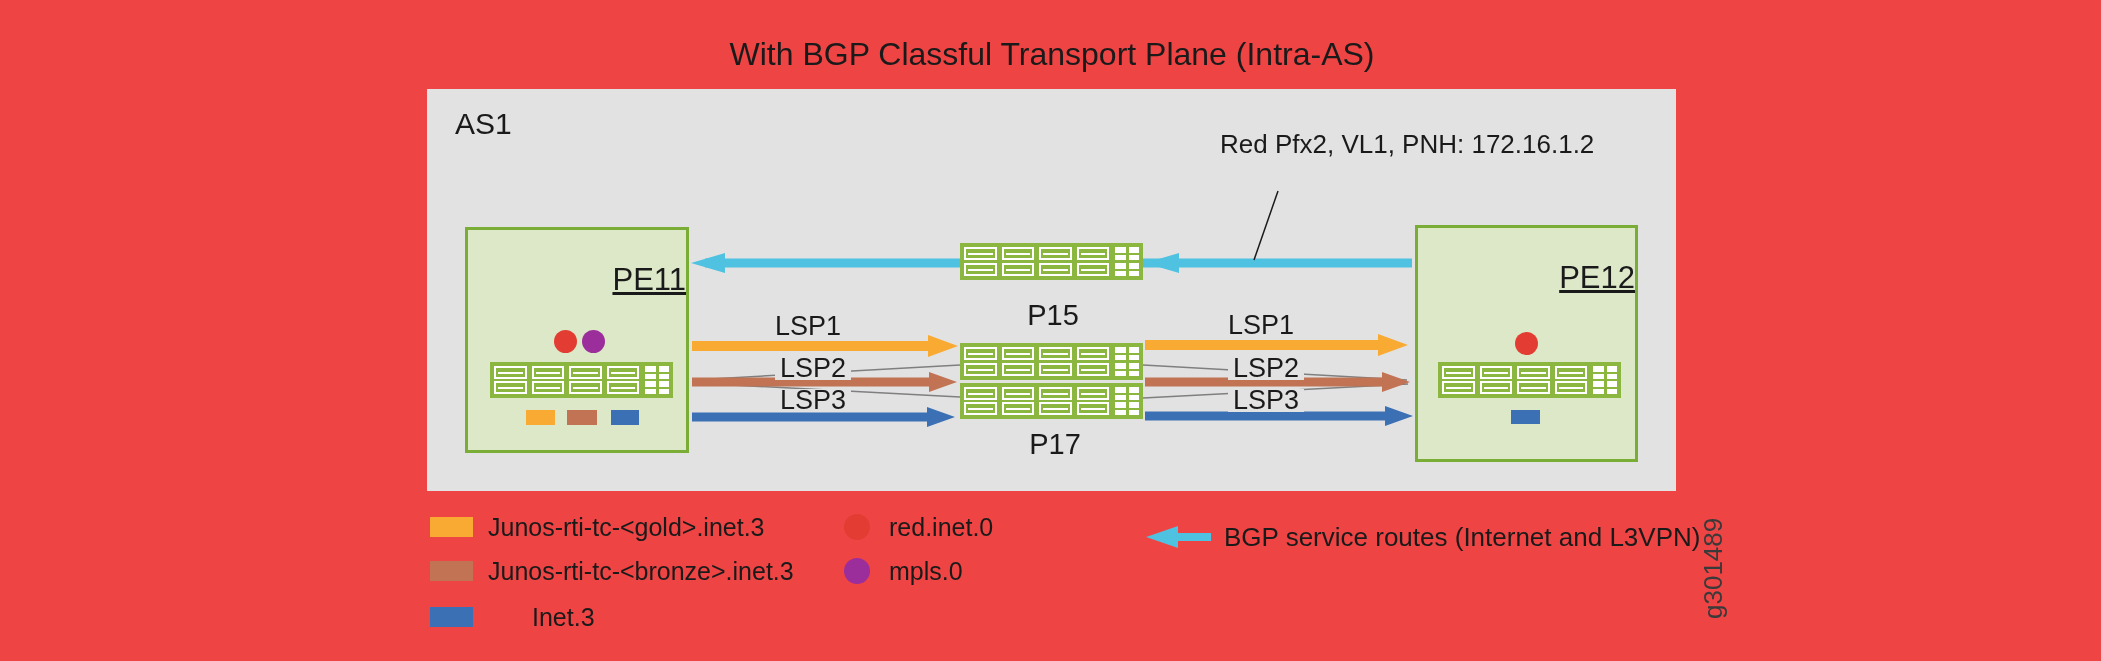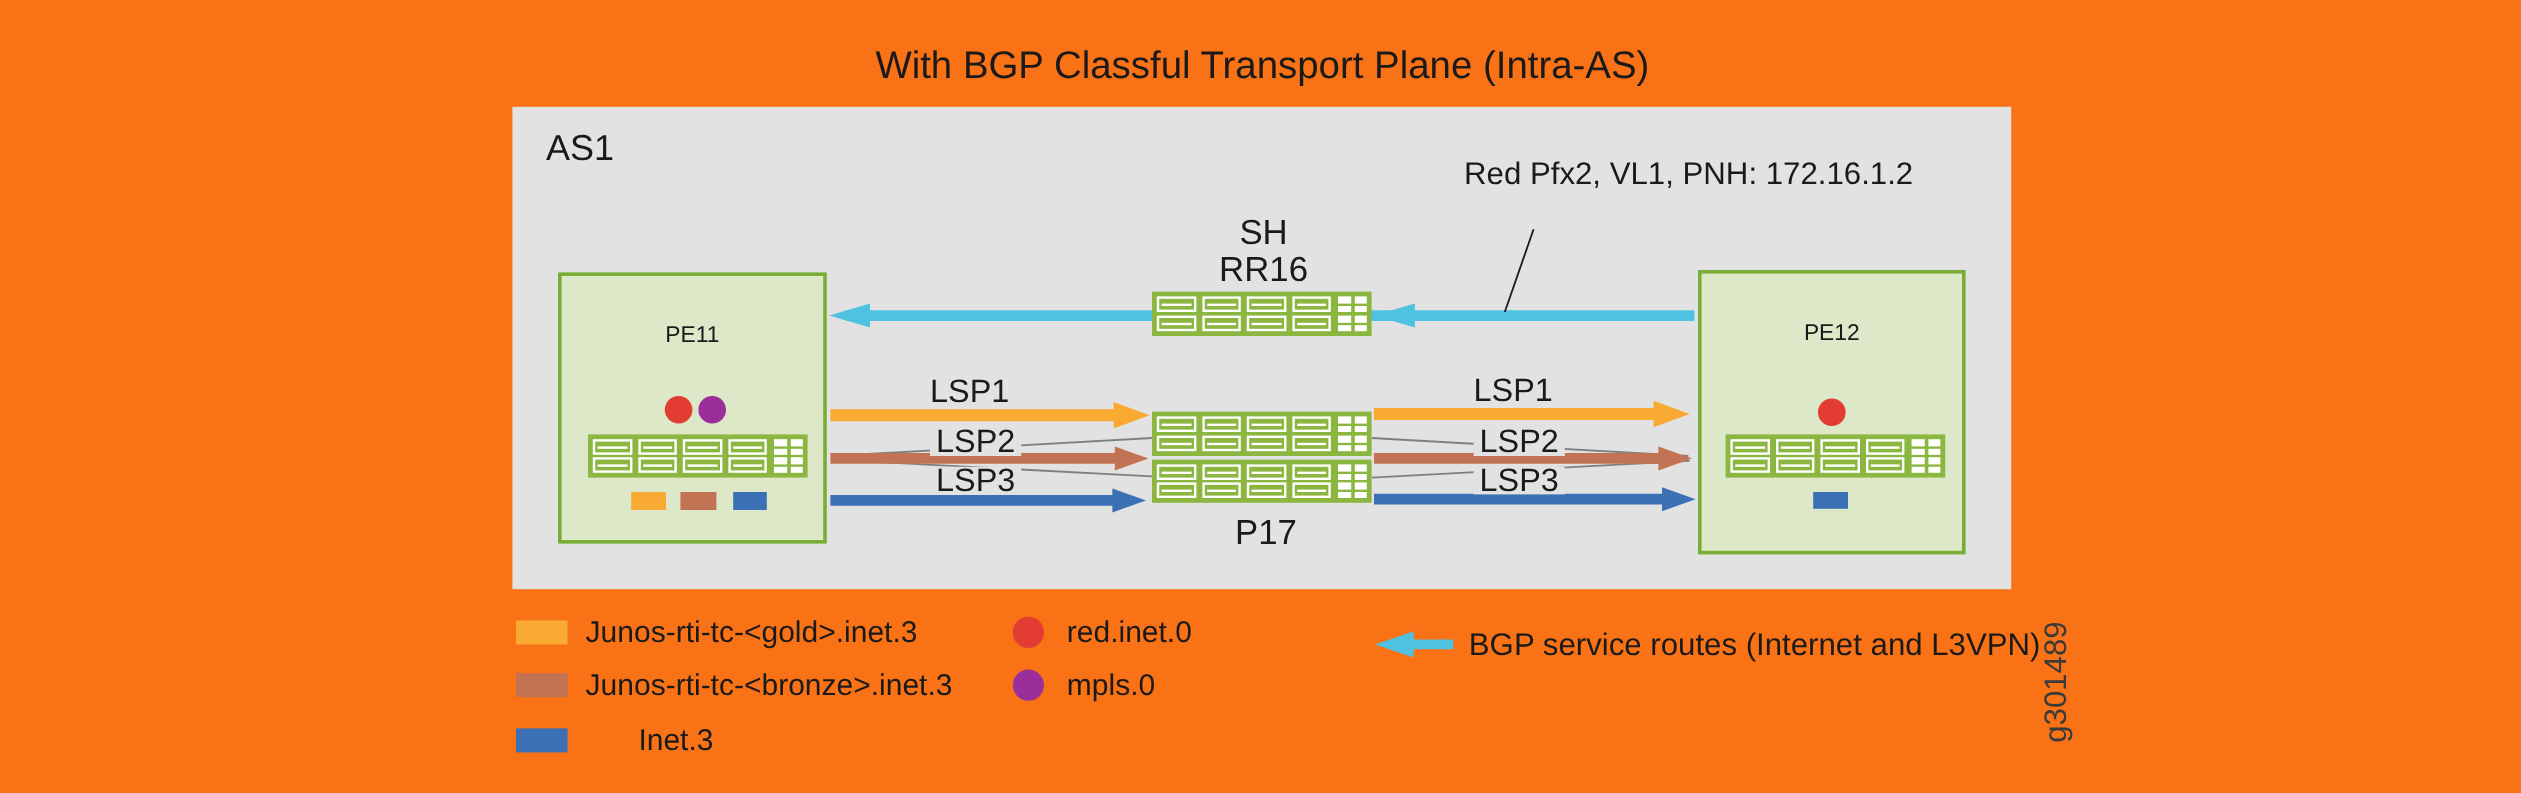--- a/index.html
+++ b/index.html
@@ -1,26 +1,26 @@
 <!DOCTYPE html>
 <html><head>
 <meta charset="utf-8">
 <style>
   html,body{margin:0;padding:0;background:#fff;}
-  #canvas{position:relative;width:2101px;height:661px;background:#f97316;
+  #canvas{position:relative;width:2101px;height:661px;background:#ef4444;
           font-family:"Liberation Sans","DejaVu Sans",sans-serif;color:#1A1A1A;overflow:hidden;}
   .abs{position:absolute;}
   .title{position:absolute;left:427px;top:36px;width:1250px;text-align:center;
          font-size:32px;line-height:36px;}
   .panel{position:absolute;left:427px;top:89px;width:1249px;height:402px;background:#E2E2E2;z-index:0;}
   .as-label{position:absolute;left:455px;top:108px;font-size:30px;line-height:32px;z-index:2;}
   .pe-box{position:absolute;background:#DCE8C8;border:3px solid #79AD35;box-sizing:border-box;z-index:1;}
   #pe11{left:465px;top:227px;width:224px;height:226px;}
   #pe12{left:1415px;top:225px;width:223px;height:237px;}
-  .pe-label{position:absolute;left:0;top:35px;width:100%;text-align:center;font-size:19px;line-height:30px;}
+  .pe-label{position:absolute;left:0;top:35px;width:100%;text-align:right;font-size:31px;line-height:30px;text-decoration:underline;}
   .dot{position:absolute;width:23px;height:23px;border-radius:50%;}
   .dot.red{background:#E33D33;}
   .dot.purple{background:#9B2E9B;}
   .swatch{position:absolute;}
   .sw-gold{background:#F8AA32;}
   .sw-bronze{background:#C17353;}
   .sw-inet{background:#3C70B4;}
   svg#links{position:absolute;left:0;top:0;z-index:2;}
   .router{position:relative;background:#8BB640;display:flex;flex-direction:column;
           justify-content:space-between;padding:4px;box-sizing:border-box;}
@@ -302,24 +302,21 @@
         </div>
         <div class="r-ports">
           <div class="r-port"></div>
           <div class="r-port"></div>
           <div class="r-port"></div>
           <div class="r-port"></div>
         </div>
       </div>
     </div>
 
-  <div class="node-label" style="left:953px;top:179px;width:200px;">
-    <div>SH</div>
-    <div>RR16</div>
-  </div>
+  <div class="node-label" style="left:953px;top:300px;width:200px;">P15</div>
   <div class="node-label" style="left:955px;top:429px;width:200px;">P17</div>
 
   <div class="lsp-wrap" style="left:775px;top:314px;"><span>LSP1</span></div>
   <div class="lsp-wrap" style="left:775px;top:356px;"><span class="bg">LSP2</span></div>
   <div class="lsp-wrap" style="left:775px;top:388px;"><span class="bg">LSP3</span></div>
   <div class="lsp-wrap" style="left:1228px;top:313px;"><span>LSP1</span></div>
   <div class="lsp-wrap" style="left:1228px;top:356px;"><span class="bg">LSP2</span></div>
   <div class="lsp-wrap" style="left:1228px;top:388px;"><span class="bg">LSP3</span></div>
 
   <div class="annotation">

